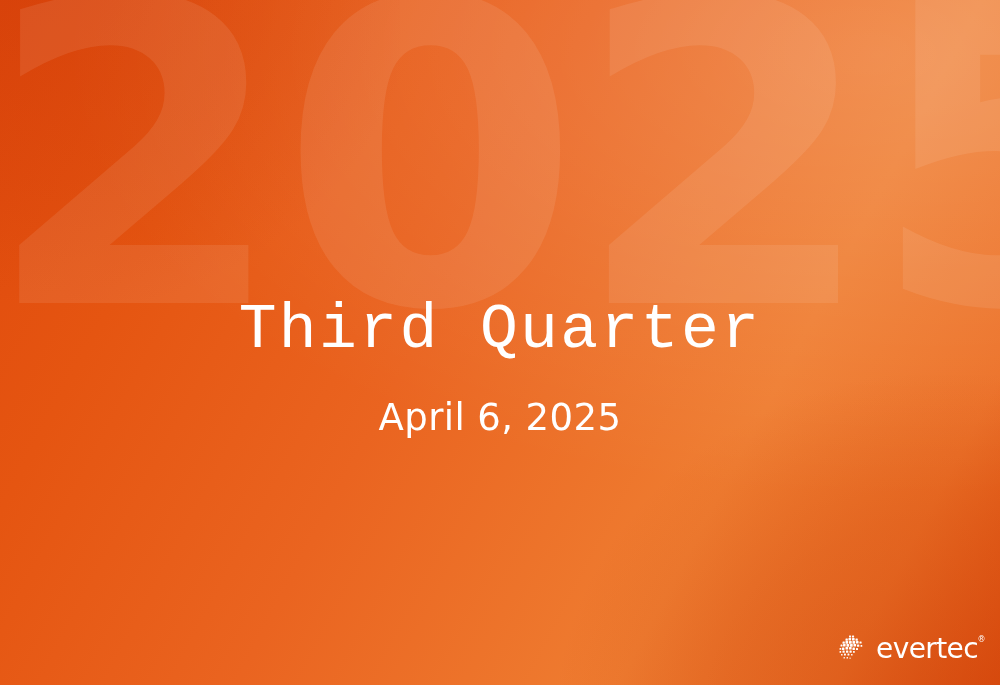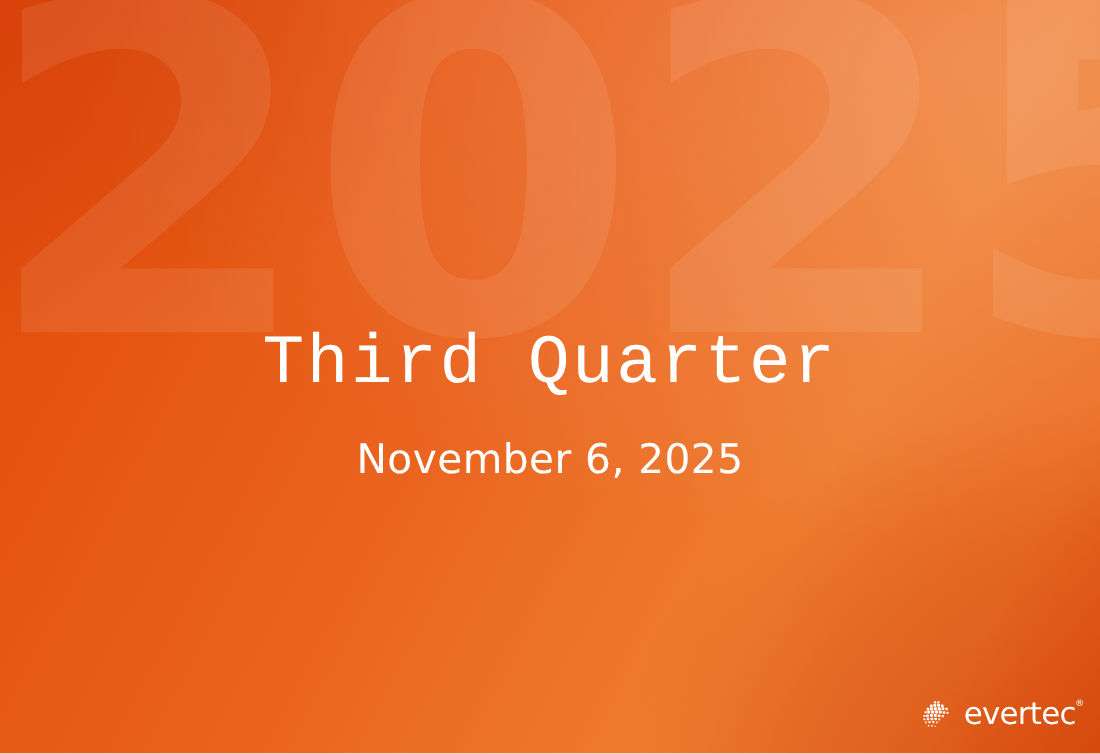--- a/index.html
+++ b/index.html
@@ -95,21 +95,21 @@
     letter-spacing:0.4px;
     white-space:nowrap;
   }
 
   
   .logo {
     position:absolute;
     right:22px;
     bottom:22px;
     display:flex;
-    align-items:flex-end;
+    align-items:flex-start;
     gap:11px;
   }
   .logo-mark { display:block; width:27px; height:26px; }
   .logo-word {
     position:relative;
     color:#ffffff;
     font-family:"DejaVu Sans", sans-serif;
     font-weight:400;
     font-size:28px;
     line-height:28px;
@@ -130,21 +130,21 @@
 
 <div class="slide">
 
   <div class="corner-shade-tl"></div>
   <div class="corner-shade"></div>
 
   <div class="watermark">2025</div>
 
   <div class="title-block">
     <div class="title-line">Third Quarter</div>
-    <div class="subtitle">November 6, 2025</div>
+    <div class="subtitle">April 6, 2025</div>
   </div>
 
   <div class="logo">
     <svg class="logo-mark" viewBox="0 0 54 52">
       <g fill="#ffffff">
 
         <rect x="22" y="1" width="4.2" height="4.2" rx="1"></rect>
         <rect x="28" y="1" width="4.2" height="4.2" rx="1"></rect>
 
         <rect x="15" y="7" width="4.6" height="4.6" rx="1"></rect>

